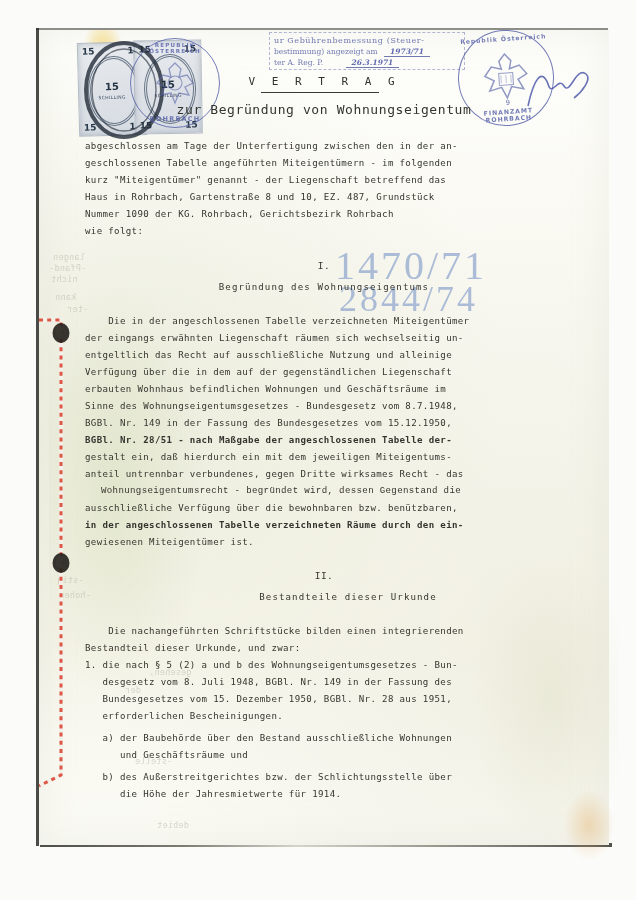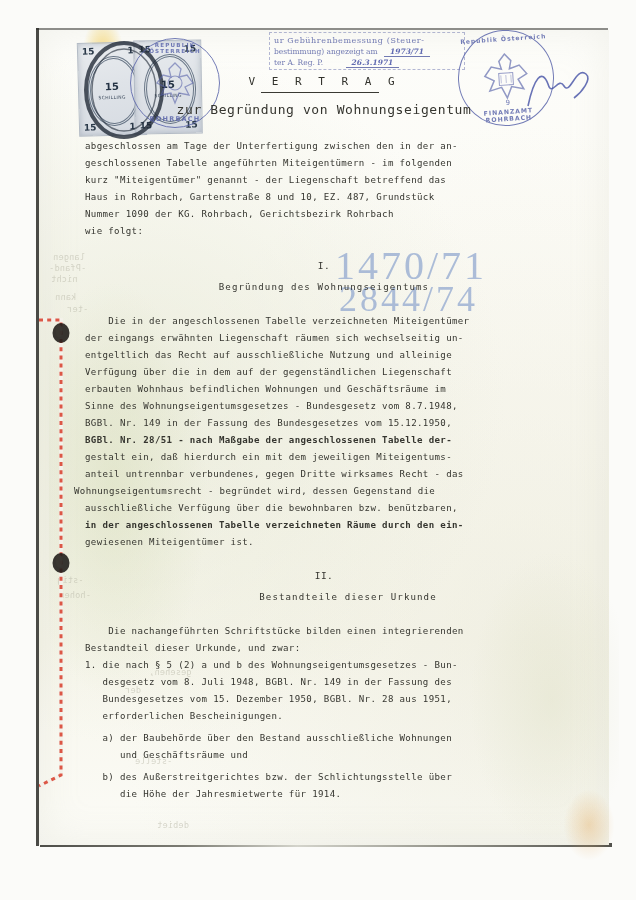--- a/index.html
+++ b/index.html
@@ -386,21 +386,21 @@
       <div class="ln" style="left:46px; top:283px;">    Die in der angeschlossenen Tabelle verzeichneten Miteigentümer</div>
       <div class="ln" style="left:46px; top:300px;">der eingangs erwähnten Liegenschaft räumen sich wechselseitig un-</div>
       <div class="ln" style="left:46px; top:317px;">entgeltlich das Recht auf ausschließliche Nutzung und alleinige</div>
       <div class="ln" style="left:46px; top:334px;">Verfügung über die in dem auf der gegenständlichen Liegenschaft</div>
       <div class="ln" style="left:46px; top:351px;">erbauten Wohnhaus befindlichen Wohnungen und Geschäftsräume im</div>
       <div class="ln" style="left:46px; top:368px;">Sinne des Wohnungseigentumsgesetzes - Bundesgesetz vom 8.7.1948,</div>
       <div class="ln" style="left:46px; top:385px;">BGBl. Nr. 149 in der Fassung des Bundesgesetzes vom 15.12.1950,</div>
       <div class="ln" style="left:46px; top:402px;font-weight:bold;">BGBl. Nr. 28/51 - nach Maßgabe der angeschlossenen Tabelle der-</div>
       <div class="ln" style="left:46px; top:419px;">gestalt ein, daß hierdurch ein mit dem jeweiligen Miteigentums-</div>
       <div class="ln" style="left:46px; top:436px;">anteil untrennbar verbundenes, gegen Dritte wirksames Recht - das</div>
-      <div class="ln" style="left:35px; top:453px;">Wohnungseigentumsrecht - begründet wird, dessen Gegenstand die</div>
+      <div class="ln" style="left:62px; top:453px;font-family:Liberation Mono, monospace;">Wohnungseigentumsrecht - begründet wird, dessen Gegenstand die</div>
       <div class="ln" style="left:46px; top:470px;">ausschließliche Verfügung über die bewohnbaren bzw. benützbaren,</div>
       <div class="ln" style="left:46px; top:487px;font-weight:bold;">in der angeschlossenen Tabelle verzeichneten Räume durch den ein-</div>
       <div class="ln" style="left:46px; top:504px;">gewiesenen Miteigentümer ist.</div>
 
       <div class="sec-num" style="top:538px;">II.</div>
       <div class="sec-head" style="top:559px;margin-left:48px;">Bestandteile dieser Urkunde</div>
 
       <div class="ln" style="left:46px; top:593px;">    Die nachangeführten Schriftstücke bilden einen integrierenden</div>
       <div class="ln" style="left:46px; top:610px;">Bestandteil dieser Urkunde, und zwar:</div>
       <div class="ln" style="left:46px; top:627px;">1. die nach § 5 (2) a und b des Wohnungseigentumsgesetzes - Bun-</div>

